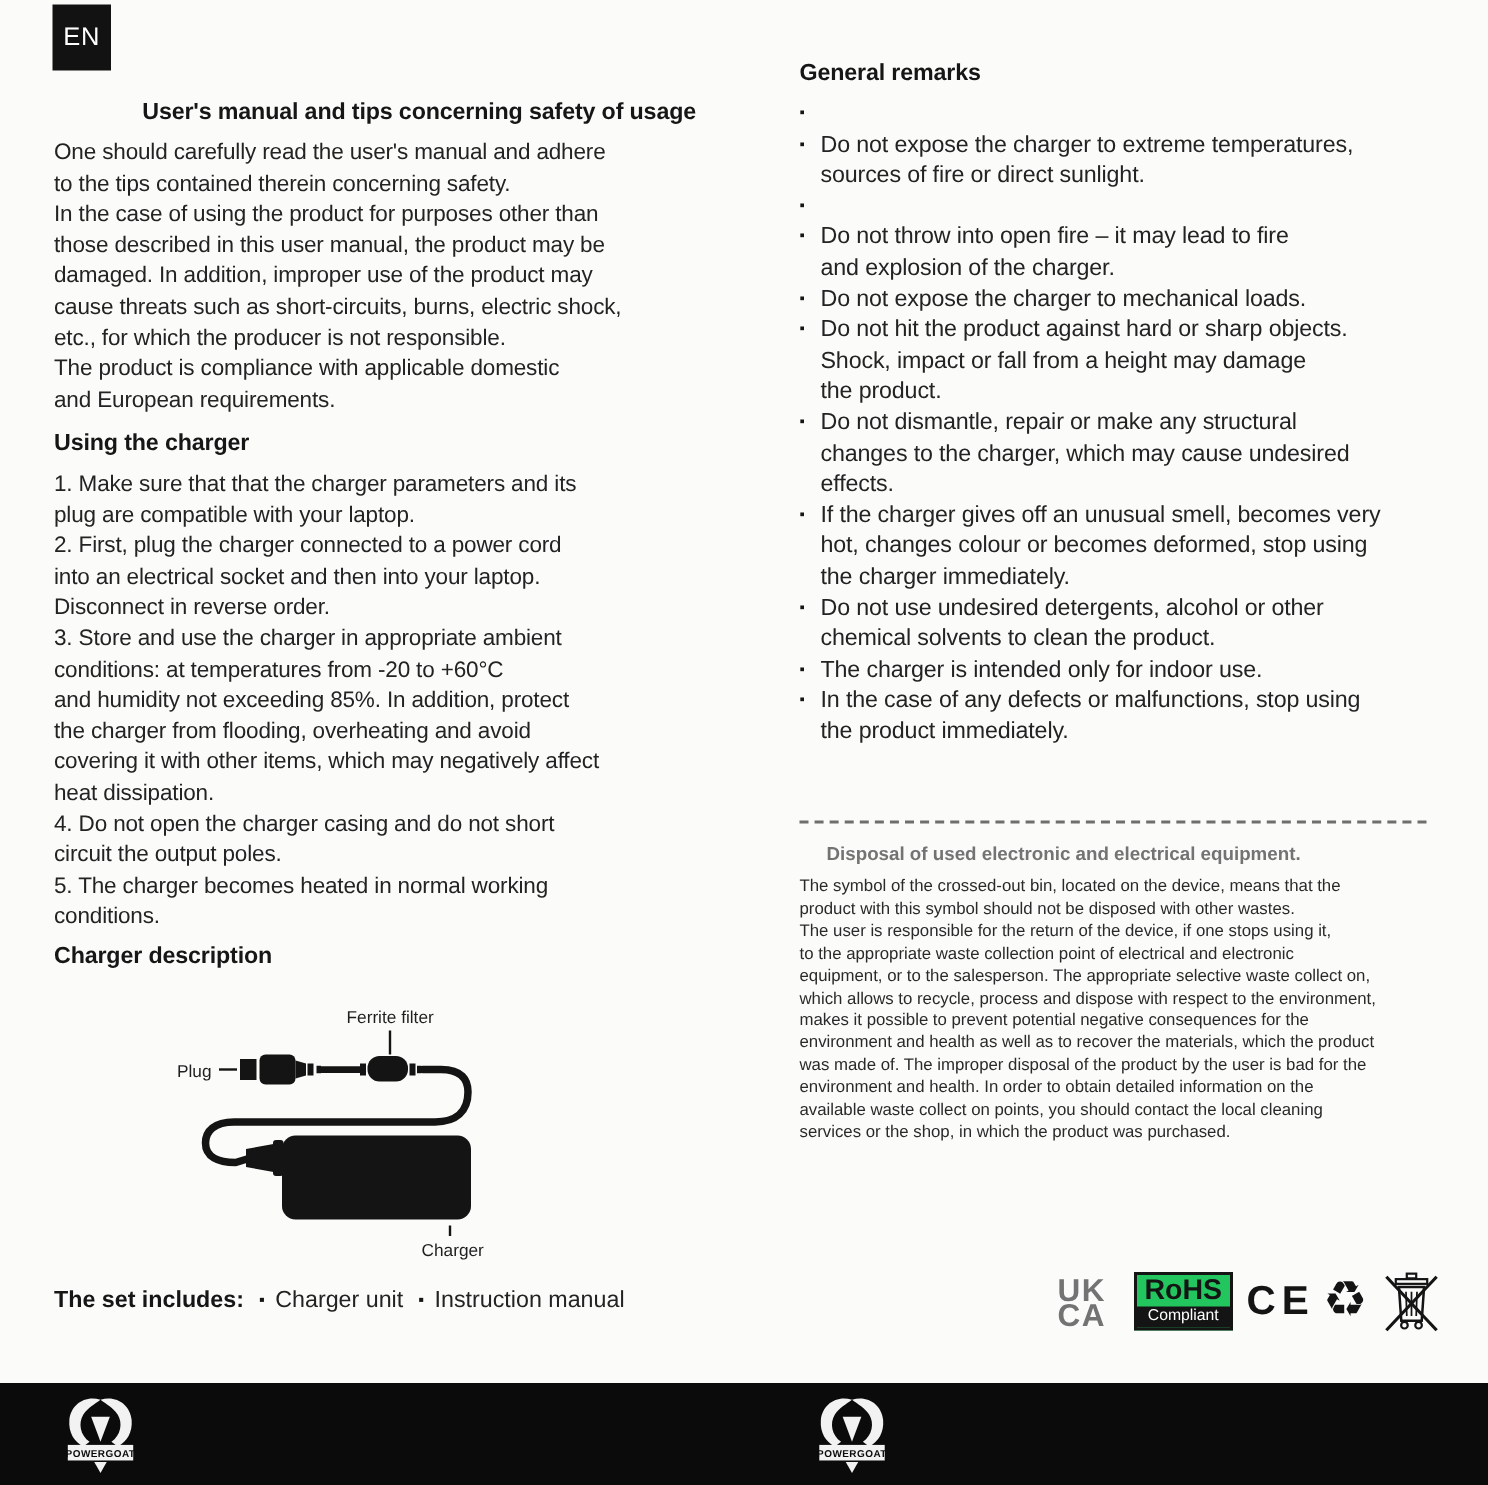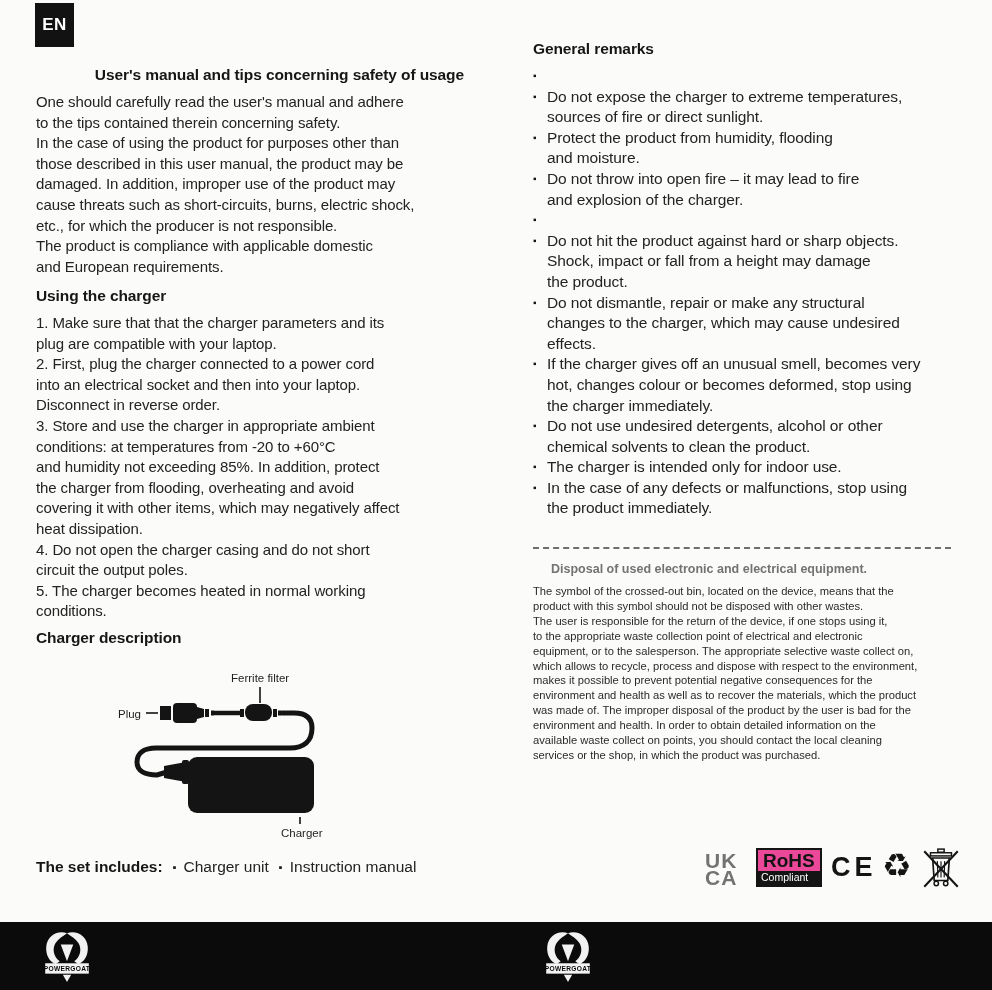--- a/index.html
+++ b/index.html
@@ -4,21 +4,21 @@
 <style>
   html,body{margin:0;padding:0;background:#ffffff;}
   .page{
     position:relative;width:992px;height:990px;overflow:hidden;
     background:#fbfbf9;color:#1f1f1f;
     font-family:"Liberation Sans","DejaVu Sans",sans-serif;
   }
   .lang-badge{
     position:absolute;left:35px;top:3px;width:39px;height:44px;
     background:#121212;color:#fff;display:flex;align-items:center;justify-content:center;
-    font-size:17px;font-weight:bold;letter-spacing:.5px;
+    font-size:17px;font-weight:normal;letter-spacing:.5px;
   }
   .h-main{position:absolute;font-size:15.5px;font-weight:bold;color:#161616;letter-spacing:-.1px;}
   .body-text{
     position:absolute;font-size:15px;line-height:20.6px;color:#232323;
     white-space:pre-line;letter-spacing:-.1px;
   }
   
   .left-col-h1{left:36px;top:66px;width:428px;text-align:right;}
   .left-body1{left:36px;top:92px;width:440px;}
   .left-h2{left:36px;top:287px;}
@@ -39,21 +39,21 @@
     border-top:2px dashed #6e6e6e;
   }
   .disposal-h{position:absolute;left:551px;top:562px;font-size:12.5px;font-weight:bold;color:#737373;}
   .disposal-body{
     position:absolute;left:533px;top:584px;width:420px;
     font-size:11.2px;line-height:14.9px;white-space:pre-line;color:#2a2a2a;
   }
   
   .marks{position:absolute;left:700px;top:845px;width:265px;height:50px;}
   .ukca{position:absolute;left:5px;top:7px;font-weight:bold;font-size:21px;line-height:17px;letter-spacing:1px;color:#737373;}
-  .rohs{position:absolute;left:56px;top:3px;border:2.5px solid #141414;background:#ec4899;}
+  .rohs{position:absolute;left:56px;top:3px;border:2.5px solid #141414;background:#22c55e;text-align:center;}
   .rohs .top{font-size:19px;font-weight:bold;color:#141414;padding:0 5px;line-height:21px;}
   .rohs .bottom{background:#141414;color:#fff;font-size:10.5px;line-height:13px;padding:0 3px 1px;}
   .ce{position:absolute;left:131px;top:7px;font-size:27px;font-weight:600;letter-spacing:4px;color:#141414;}
   .recycle{position:absolute;left:182px;top:1px;font-size:33px;color:#141414;font-family:"DejaVu Sans",sans-serif;}
   .weee{position:absolute;left:222px;top:2px;}
   
   .footer{position:absolute;left:0;top:922px;width:992px;height:68px;background:#0b0b0b;}
   .goat-logo{position:absolute;top:7px;}
   .goat-1{left:42px;}
   .goat-2{left:543px;}
@@ -137,30 +137,29 @@
     <li>
         <span class="bul">▪</span>
       </li>
     <li>
         <span class="bul">▪</span>
         <span class="txt">Do not expose the charger to extreme temperatures,
 sources of fire or direct sunlight.</span>
       </li>
     <li>
         <span class="bul">▪</span>
-        <span class="txt">Protect the product from humidity, flooding
-and moisture.</span>
       </li>
     <li>
         <span class="bul">▪</span>
         <span class="txt">Do not throw into open fire – it may lead to fire
 and explosion of the charger.</span>
       </li>
     <li>
         <span class="bul">▪</span>
+        <span class="txt">Do not expose the charger to mechanical loads.</span>
       </li>
     <li>
         <span class="bul">▪</span>
         <span class="txt">Do not hit the product against hard or sharp objects.
 Shock, impact or fall from a height may damage
 the product.</span>
       </li>
     <li>
         <span class="bul">▪</span>
         <span class="txt">Do not dismantle, repair or make any structural

